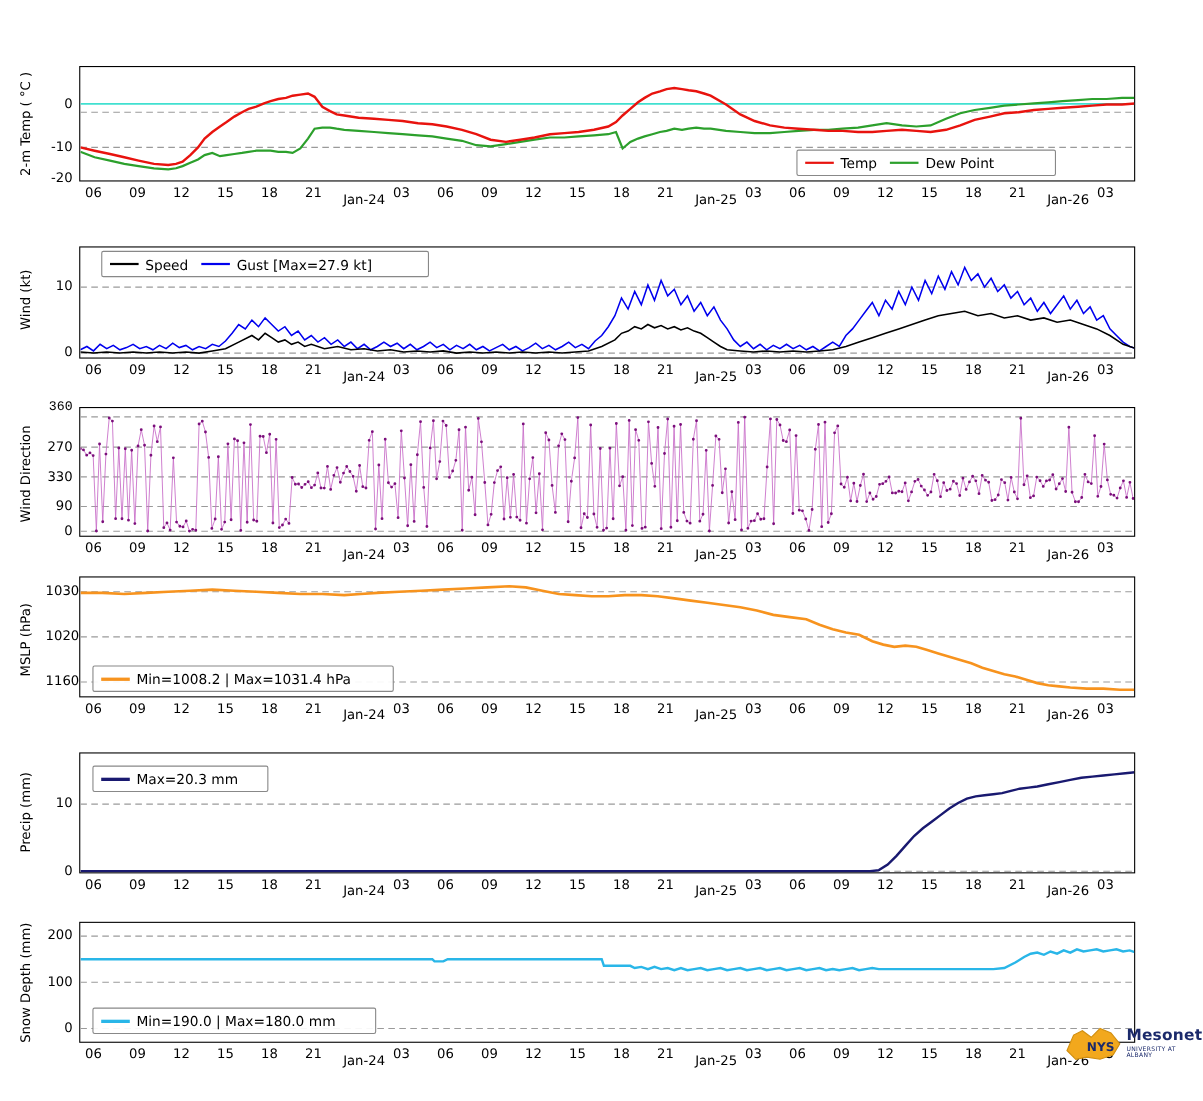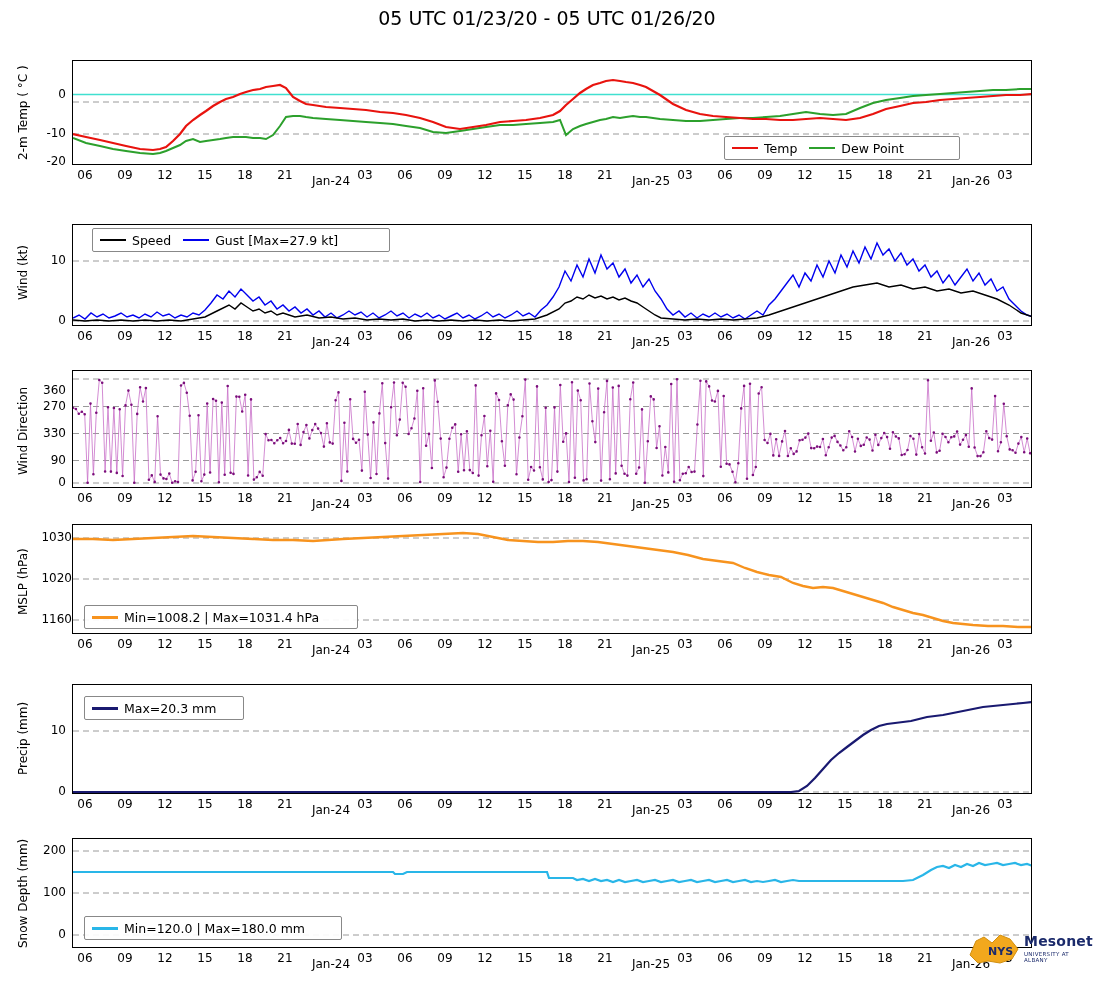--- a/index.html
+++ b/index.html
@@ -32,21 +32,20 @@
   .logo .nys{position:absolute;left:0;top:4px;}
   .logo .txt{position:absolute;left:58px;top:8px;font-size:14px;font-weight:bold;color:#1b2a6b;letter-spacing:0.2px;}
   .logo .sub{position:absolute;left:58px;top:26px;font-size:5.5px;color:#1b2a6b;letter-spacing:0.3px;}
 </style>
 </head>
 <body>
 
 <div id="root">
 
   <div class="title">
-    <div>05 UTC 01/23/20 - 05 UTC 01/26/20</div>
   </div>
 
   <div class="panel">
     <div class="ylabel" style="left:16px;top:160px;">2-m Temp ( °C )</div>
     <div class="yticklabels" style="left:26px;top:60px;width:40px;height:110px;">
       <span style="top:101px;">-20</span>
         <span style="top:73px;">-10</span>
         <span style="top:34px;">0</span>
     </div>
     <div class="plotbox" style="left:72px;top:60px;width:960px;height:105px;">
@@ -145,21 +144,21 @@
         <span style="left:813px;">18</span>
         <span style="left:853px;">21</span>
         <span class="daylabel" style="left:899px;top:6px;">Jan-26</span>
         <span style="left:933px;">03</span>
     </div>
   </div>
 
   <div class="panel">
     <div class="ylabel" style="left:16px;top:475px;">Wind Direction</div>
     <div class="yticklabels" style="left:26px;top:370px;width:40px;height:118px;">
-      <span style="top:20px;">360</span>
+      <span style="top:0;font-family:Liberation Mono, monospace;">360</span>
         <span style="top:36px;">270</span>
         <span style="top:63px;">330</span>
         <span style="top:90px;">90</span>
         <span style="top:112px;">0</span>
     </div>
     <div class="plotbox" style="left:72px;top:370px;width:960px;height:118px;">
       <svg width="960" height="118" viewBox="0 0 960 118" preserveAspectRatio="none">
         <line x1="0" y1="8" x2="960" y2="8" stroke="#9a9a9a" stroke-width="1" stroke-dasharray="6,4"></line>
         <line x1="0" y1="35.5" x2="960" y2="35.5" stroke="#9a9a9a" stroke-width="1" stroke-dasharray="6,4"></line>
         <line x1="0" y1="62.5" x2="960" y2="62.5" stroke="#9a9a9a" stroke-width="1" stroke-dasharray="6,4"></line>
@@ -308,21 +307,21 @@
       <svg width="960" height="110" viewBox="0 0 960 110" preserveAspectRatio="none">
         <line x1="0" y1="12" x2="960" y2="12" stroke="#9a9a9a" stroke-width="1" stroke-dasharray="6,4"></line>
         <line x1="0" y1="54" x2="960" y2="54" stroke="#9a9a9a" stroke-width="1" stroke-dasharray="6,4"></line>
         <line x1="0" y1="96" x2="960" y2="96" stroke="#9a9a9a" stroke-width="1" stroke-dasharray="6,4"></line>
         <polyline fill="none" stroke="#29b6e8" stroke-width="2.2" points="0,33 60,33 120,33 180,33 240,33 300,33 320,33 322,35 330,35 334,33 400,33 470,33 474,33 476,39 500,39 504,41 510,40 516,42 522,40 528,42 534,41 540,43 546,41 552,43 558,42 564,41 570,43 576,42 582,41 588,43 594,42 600,41 606,43 612,42 618,41 624,43 630,42 636,41 642,43 648,42 654,41 660,43 666,42 672,41 678,43 684,42 690,43 696,42 702,41 708,43 714,42 720,41 726,42 732,42 740,42 750,42 760,42 770,42 780,42 790,42 800,42 810,42 820,42 830,42 840,41 850,36 858,31 864,28 870,27 876,29 882,26 888,28 894,25 900,27 906,24 912,26 918,25 924,24 930,26 936,25 942,24 948,26 954,25 960,27"></polyline>
       </svg>
     </div>
     <div class="legend" style="left:84px;top:916px;width:258px;height:24px;">
       <div class="item">
         <span class="swatch" style="border-top-color:#29b6e8;border-top-width:3px;"></span>
-        <span class="lbl">Min=120.0 | Max=180.0 mm</span>
+        <span class="lbl">Min=190.0 | Max=180.0 mm</span>
       </div>
     </div>
     <div class="xticklabels" style="left:72px;top:951px;width:960px;">
       <span style="left:13px;">06</span>
         <span style="left:53px;">09</span>
         <span style="left:93px;">12</span>
         <span style="left:133px;">15</span>
         <span style="left:173px;">18</span>
         <span style="left:213px;">21</span>
         <span class="daylabel" style="left:259px;top:6px;">Jan-24</span>

